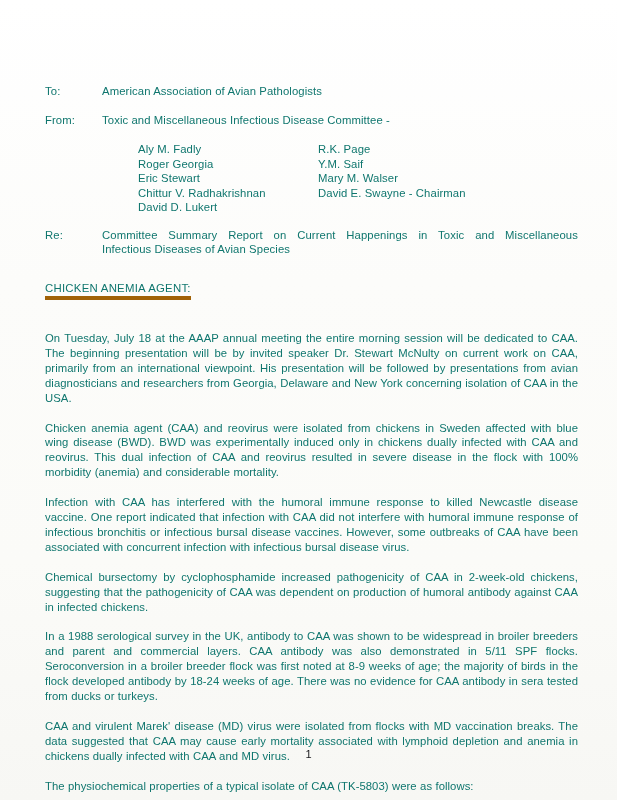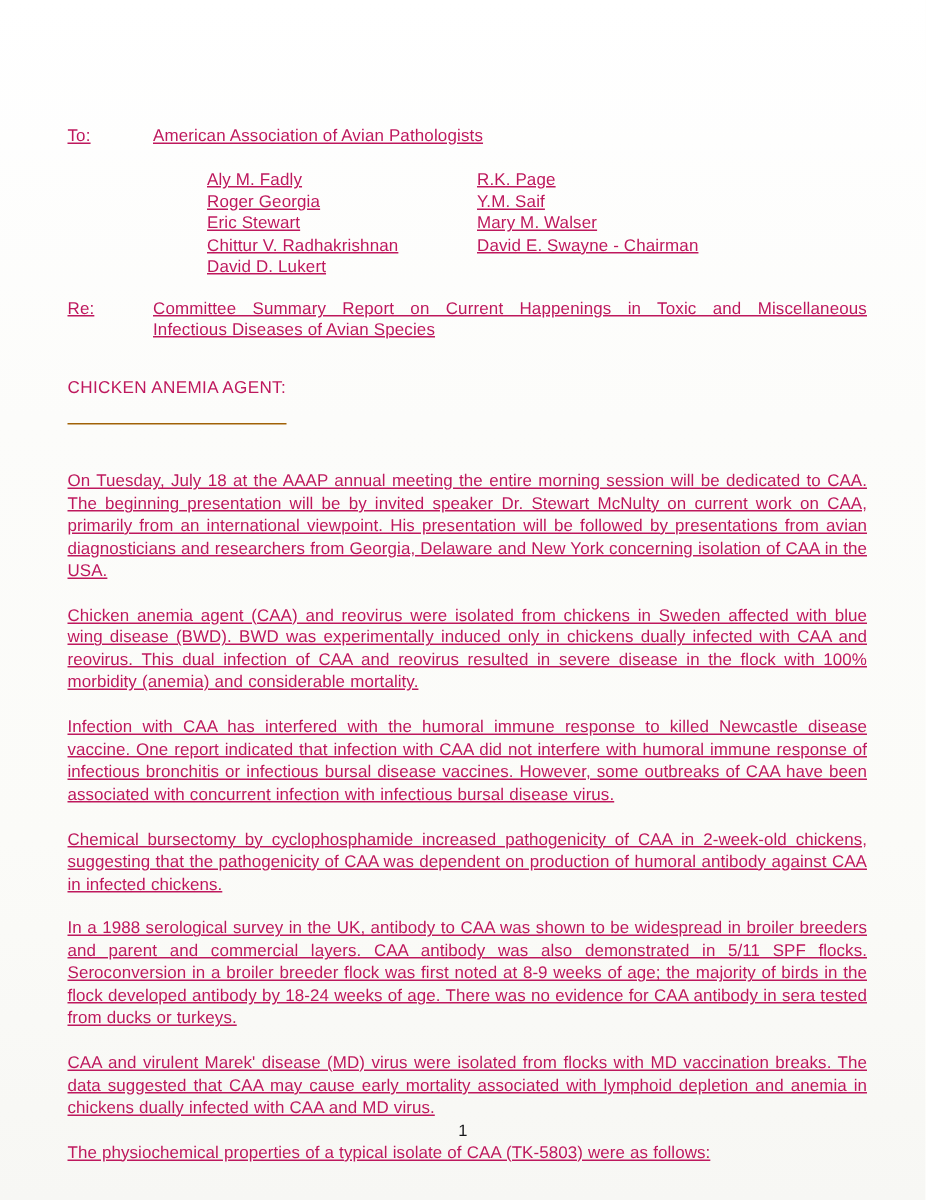--- a/index.html
+++ b/index.html
@@ -25,22 +25,21 @@
     inset: 0;
     background:
       linear-gradient(180deg, #ffffff 0%, #fcfcfa 35%, #fbfbf8 70%, #f7f7f4 100%);
     pointer-events: none;
   }
   .content {
     position: absolute;
     left: 45px;
     top: 84px;
     width: 533px;
-    color: #be185d;
-    text-decoration: underline;
+    color: #0f766e;
   }
 
   
   .hdr-row {
     display: flex;
     align-items: flex-start;
     margin-bottom: 14px;
   }
   .hdr-label {
     width: 57px;
@@ -90,22 +89,22 @@
   .member-name { white-space: nowrap; }
 
   
   .section-heading {
     margin-top: 24px;
     margin-bottom: 17px;
     font-size: 11.4px;
     line-height: 14px;
     letter-spacing: .25px;
     display: inline-block;
-    border-bottom: 1px solid #a16207;
-    padding-bottom: 16px;
+    border-bottom: 4px solid #a16207;
+    padding-bottom: 1px;
   }
 
   
   .para {
     font-size: 11.3px;
     line-height: 14.9px;
     letter-spacing: .05px;
     text-align: justify;
     text-justify: inter-word;
     margin: 14px 0 15px 0;
@@ -130,20 +129,24 @@
 <div class="page">
   <div class="paper-tone"></div>
 
   <div class="content">
 
     <div class="hdr-row">
       <div class="hdr-label">To:</div>
       <div class="hdr-value">American Association of Avian Pathologists</div>
     </div>
 
+    <div class="hdr-row">
+      <div class="hdr-label">From:</div>
+      <div class="hdr-value">Toxic and Miscellaneous Infectious Disease Committee -</div>
+    </div>
 
     <div class="members">
       <div class="members-col left">
         <div class="member-name">Aly M. Fadly</div>
         <div class="member-name">Roger Georgia</div>
         <div class="member-name">Eric Stewart</div>
         <div class="member-name">Chittur V. Radhakrishnan</div>
         <div class="member-name">David D. Lukert</div>
       </div>
       <div class="members-col right">

